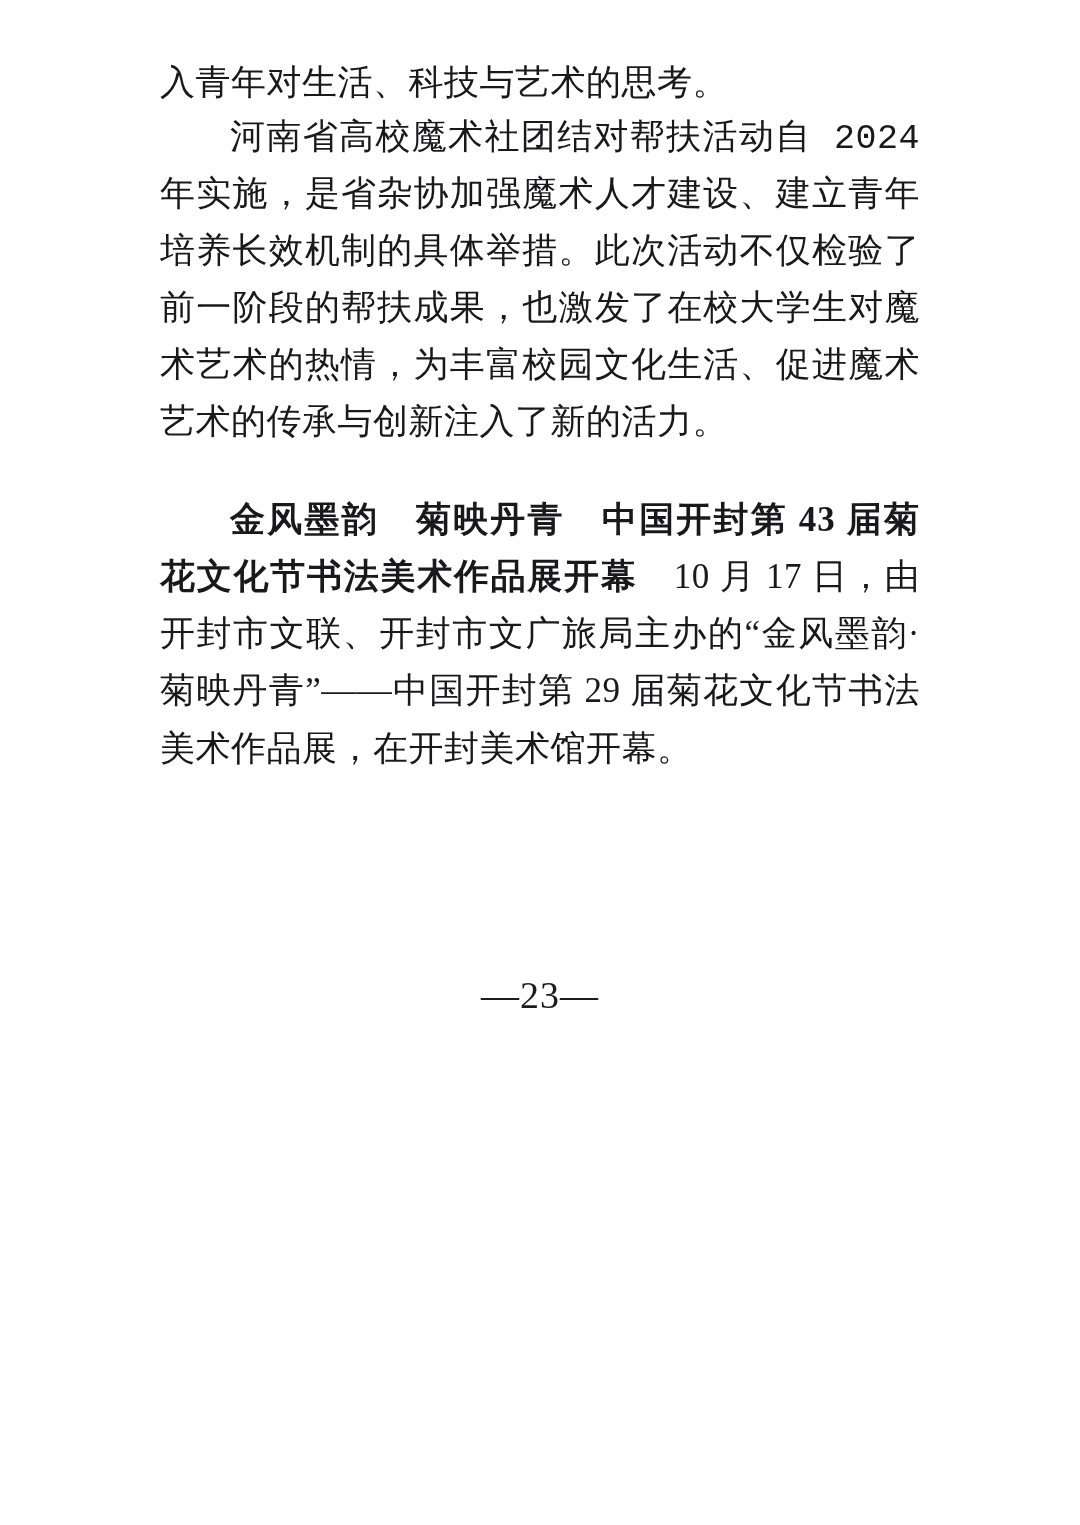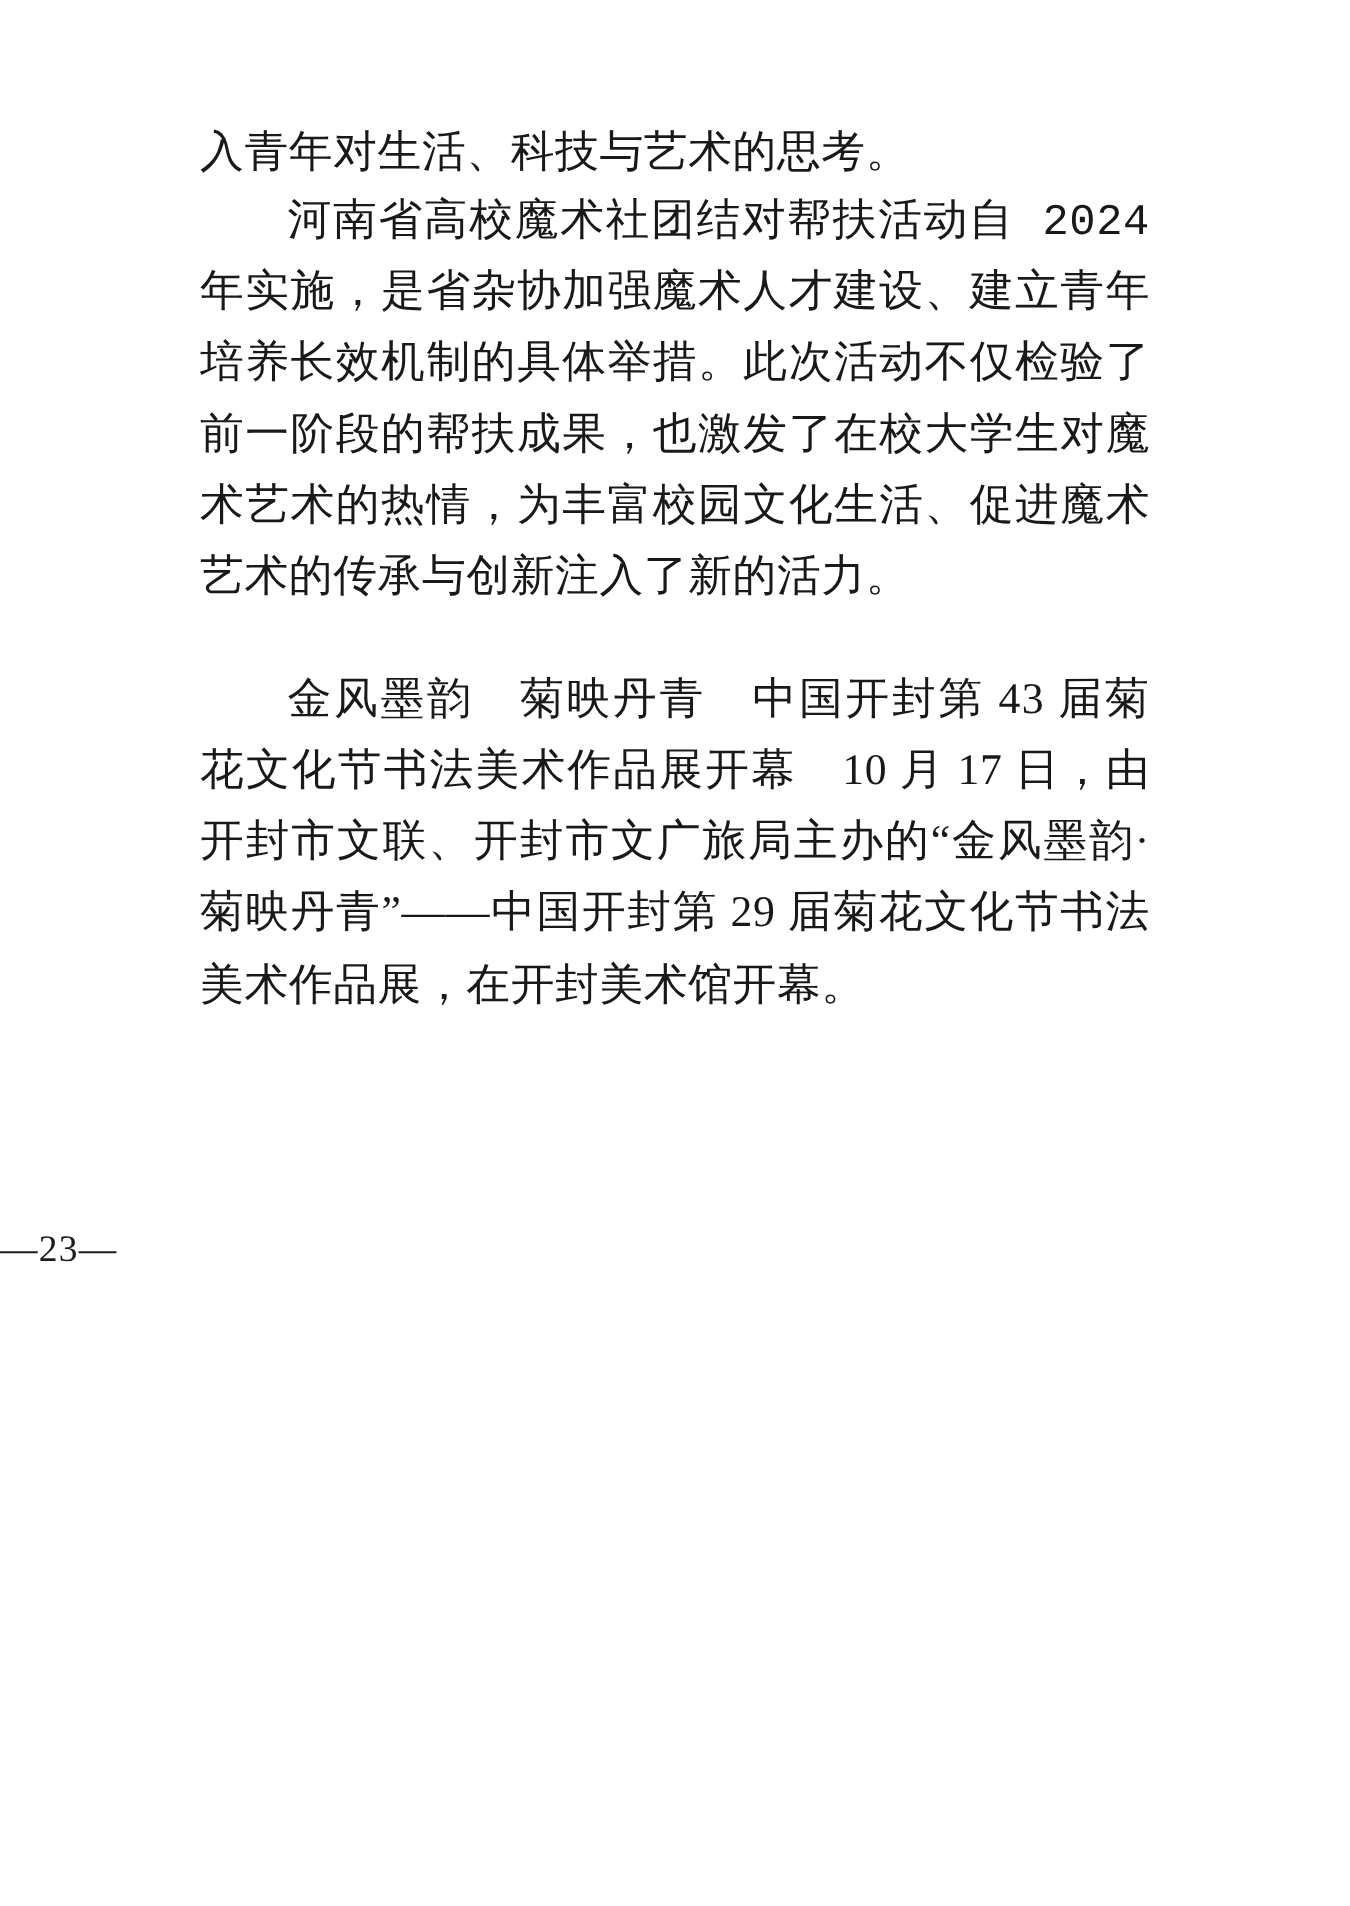--- a/index.html
+++ b/index.html
@@ -15,21 +15,21 @@
     position: relative;
     overflow: hidden;
   }
   .page {
     position: absolute;
     top: 0;
     left: 0;
     width: 1080px;
     height: 1103px;
     box-sizing: border-box;
-    padding: 93px 160px 0 160px;
+    padding: 54px 160px 0 160px;
   }
   .doc-body {
     font-size: 35px;
     line-height: 1.63;
     letter-spacing: 0.5px;
     text-align: justify;
     text-justify: inter-ideograph;
     color: #19191b;
   }
   p {
@@ -40,32 +40,33 @@
     text-indent: 2em;
     font-family: Liberation Mono, monospace;
   }
   .para-cont {
     text-indent: 0;
   }
   .gap {
     height: 38px;
   }
   .heading-run {
-    font-weight: normal;
+    font-weight: bold;
     letter-spacing: 1px;
   }
   .heading-block {
     text-indent: 2em;
   }
   .page-number {
     position: absolute;
     left: 0;
     right: 0;
     bottom: 86px;
-    font-size: 30px;
+    text-align: center;
+    font-size: 38px;
     color: #1c1c1c;
     letter-spacing: 1px;
   }
 </style>
 </head>
 <body>
 
 <div class="page">
 
   <div class="doc-body">

